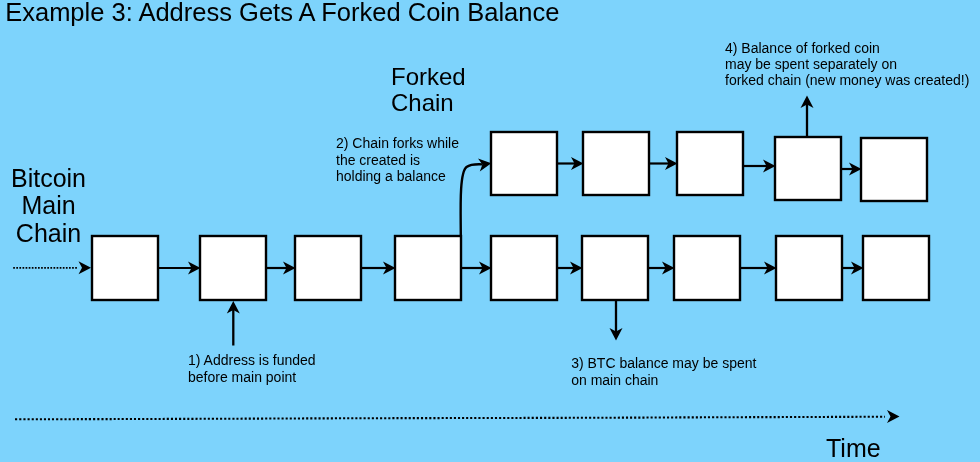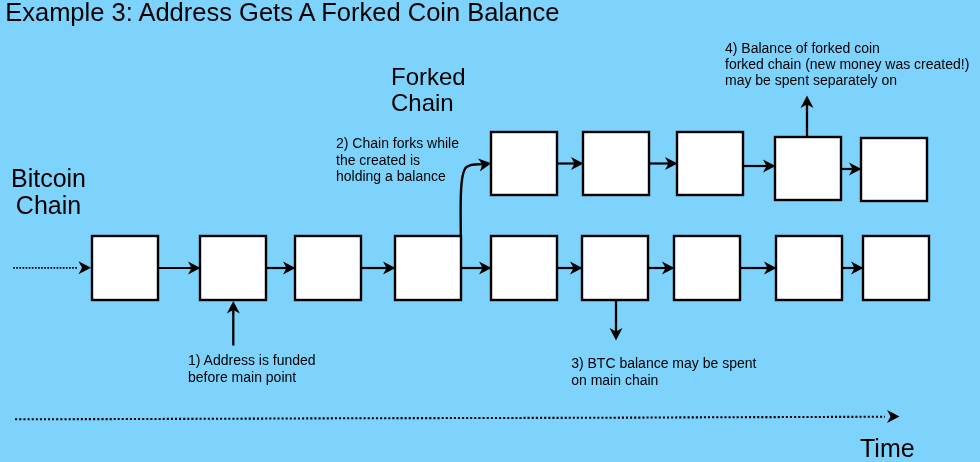--- a/index.html
+++ b/index.html
@@ -42,21 +42,21 @@
   .bitcoin-label {
     left: 0px;
     top: 165.2px;
     width: 79px;
     text-align: center;
     font-size: 25px;
     line-height: 27.2px;
     margin-left: 9px;
   }
   .time-label {
-    left: 860px;
+    left: 826px;
     top: 433.5px;
     font-size: 25px;
     line-height: normal;
   }
   .annot {
     font-size: 14px;
     line-height: 16.3px;
   }
   .annot-1 { left: 188px; top: 352.4px; }
   .annot-2 { left: 336px; top: 135.3px; }
@@ -170,20 +170,21 @@
 
   <div class="label title">Example 3: Address Gets A Forked Coin Balance</div>
 
   <div class="label forked-chain-label">
     <div>Forked</div>
     <div>Chain</div>
   </div>
 
   <div class="label bitcoin-label">
     <div>Bitcoin</div>
+    <div>Main</div>
     <div>Chain</div>
   </div>
 
   <div class="label annot annot-1">
     <div>1) Address is funded</div>
     <div>before main point</div>
   </div>
 
   <div class="label annot annot-2">
     <div>2) Chain forks while</div>
@@ -191,19 +192,19 @@
     <div>holding a balance</div>
   </div>
 
   <div class="label annot annot-3">
     <div>3) BTC balance may be spent</div>
     <div>on main chain</div>
   </div>
 
   <div class="label annot annot-4">
     <div>4) Balance of forked coin</div>
+    <div>may be spent separately on</div>
     <div>forked chain (new money was created!)</div>
-    <div>may be spent separately on</div>
   </div>
 
   <div class="label time-label">Time</div>
 
 </div>
 
 </body></html>

